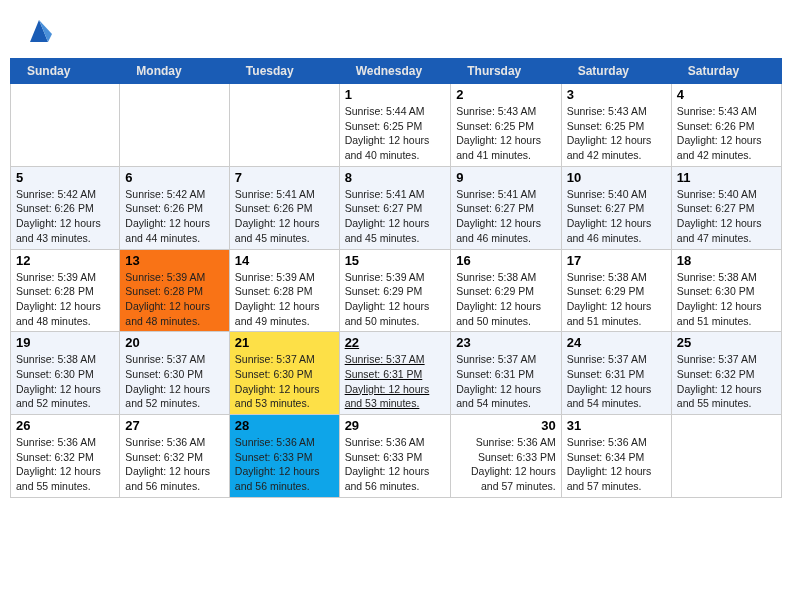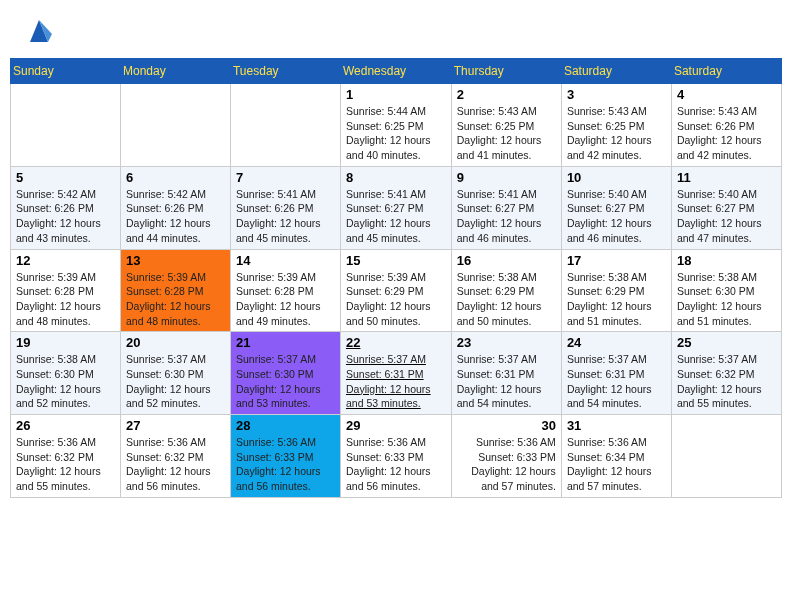--- a/index.html
+++ b/index.html
@@ -38,25 +38,25 @@
       font-size: 15px;
       color: #444;
     }
     .calendar {
       width: 100%;
       border-collapse: collapse;
       font-size: 11px;
     }
     .calendar th {
       background: #1a5cb5;
-      color: #fde047;
+      color: #e5e5e5;
       text-align: left;
-      padding: 5px 2px;
+      padding: 5px 16px;
       font-size: 12px;
-      font-weight: normal;
+      font-weight: bold;
       border: 1px solid #1a5cb5;
     }
     .calendar td {
       border: 1px solid #ccc;
       vertical-align: top;
       padding: 3px 5px;
       width: 113px;
       min-height: 80px;
       background: #fff;
     }
@@ -191,21 +191,21 @@
       </tr>
       <tr>
         <td style="background: rgb(240, 244, 251);">
           <span class="day-num">19</span>
           <div class="day-info">Sunrise: 5:38 AM<br>Sunset: 6:30 PM<br>Daylight: 12 hours<br>and 52 minutes.</div>
         </td>
         <td style="background: rgb(240, 244, 251);">
           <span class="day-num">20</span>
           <div class="day-info">Sunrise: 5:37 AM<br>Sunset: 6:30 PM<br>Daylight: 12 hours<br>and 52 minutes.</div>
         </td>
-        <td style="background: #8b5cf6;">
+        <td style="background: #fde047;">
           <span class="day-num">21</span>
           <div class="day-info">Sunrise: 5:37 AM<br>Sunset: 6:30 PM<br>Daylight: 12 hours<br>and 53 minutes.</div>
         </td>
         <td style="background: rgb(240, 244, 251); text-decoration: underline;">
           <span class="day-num">22</span>
           <div class="day-info">Sunrise: 5:37 AM<br>Sunset: 6:31 PM<br>Daylight: 12 hours<br>and 53 minutes.</div>
         </td>
         <td style="background: rgb(240, 244, 251);">
           <span class="day-num">23</span>
           <div class="day-info">Sunrise: 5:37 AM<br>Sunset: 6:31 PM<br>Daylight: 12 hours<br>and 54 minutes.</div>

